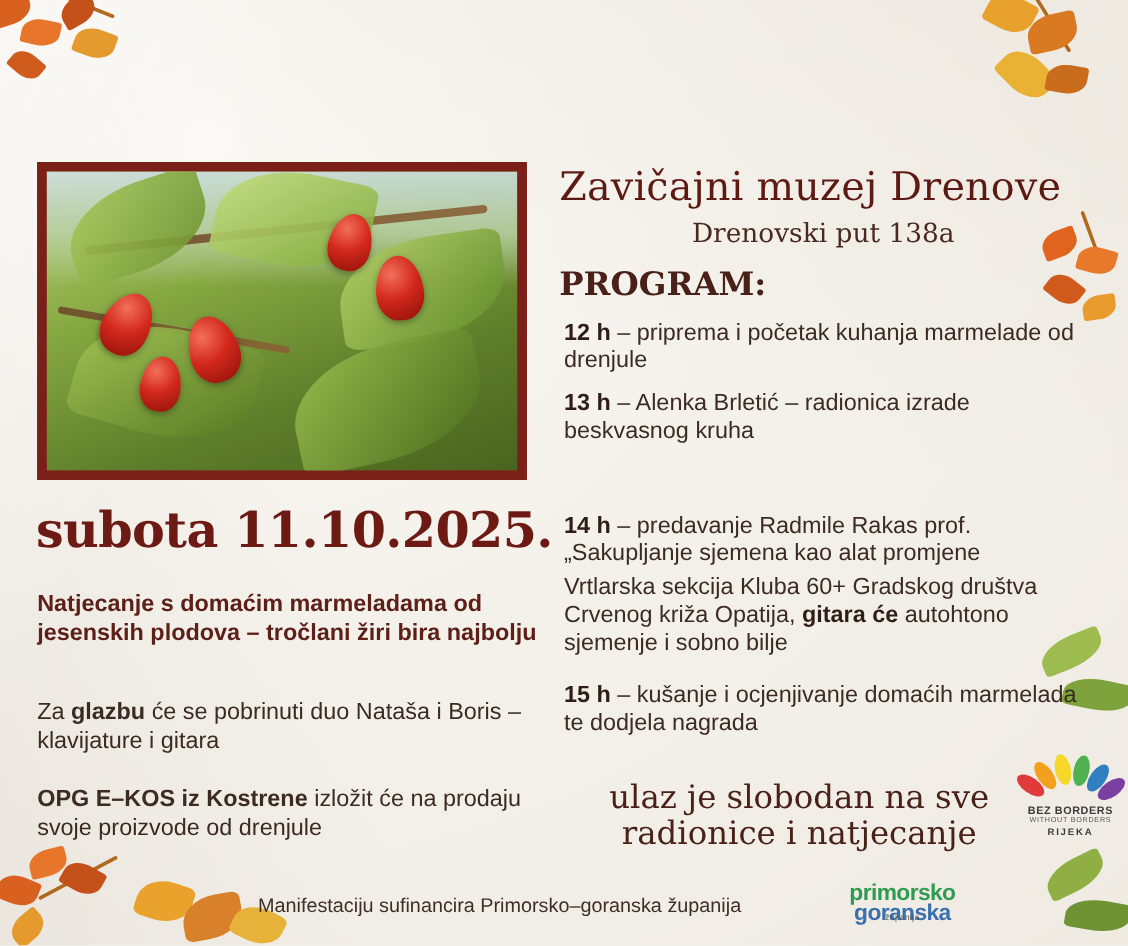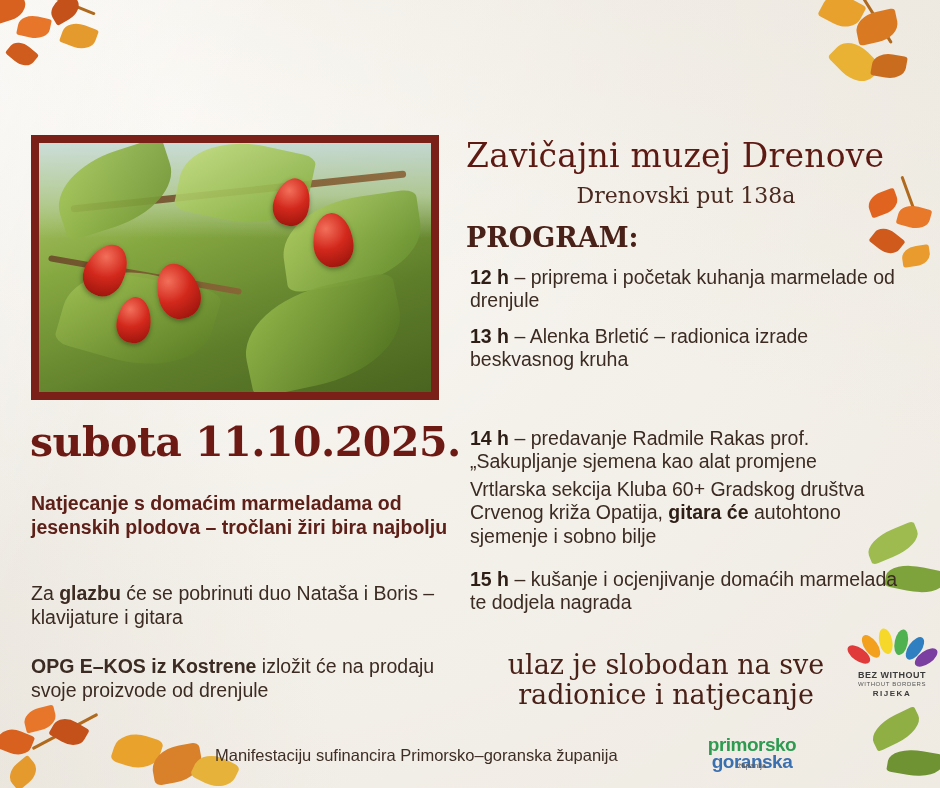--- a/index.html
+++ b/index.html
@@ -387,17 +387,17 @@
 
   <div class="logo-bg">
     <div class="swirl">
       <span style="left:2px;top:8px;background:#e03a3a;transform:rotate(-55deg);"></span>
       <span style="left:11px;top:3px;background:#f3a01f;transform:rotate(-35deg);"></span>
       <span style="left:21px;top:0px;background:#f5d82a;transform:rotate(-12deg);"></span>
       <span style="left:31px;top:1px;background:#4fb14f;transform:rotate(12deg);"></span>
       <span style="left:40px;top:5px;background:#2f7fc1;transform:rotate(35deg);"></span>
       <span style="left:48px;top:11px;background:#7a3fa0;transform:rotate(55deg);"></span>
     </div>
-    <div class="t1">BEZ WITHOUT</div>
+    <div class="t1">BEZ BORDERS</div>
     <div class="t2">WITHOUT BORDERS</div>
     <div class="t3">RIJEKA</div>
   </div>
 </div>
 
 </body></html>

